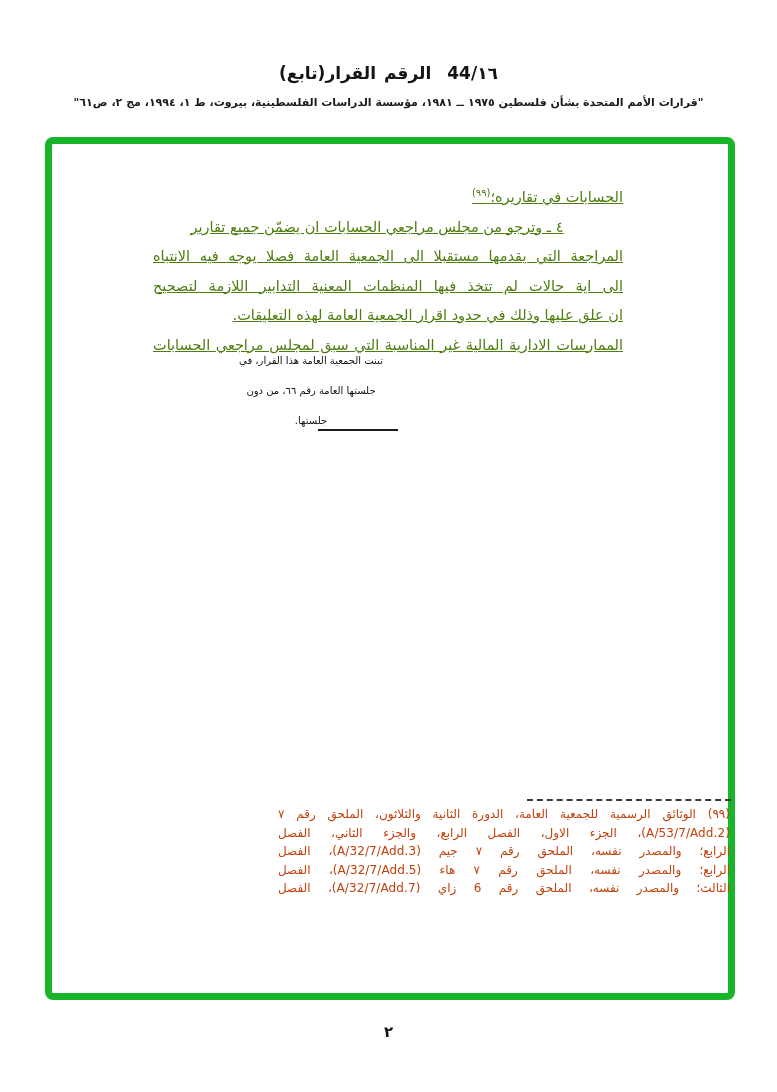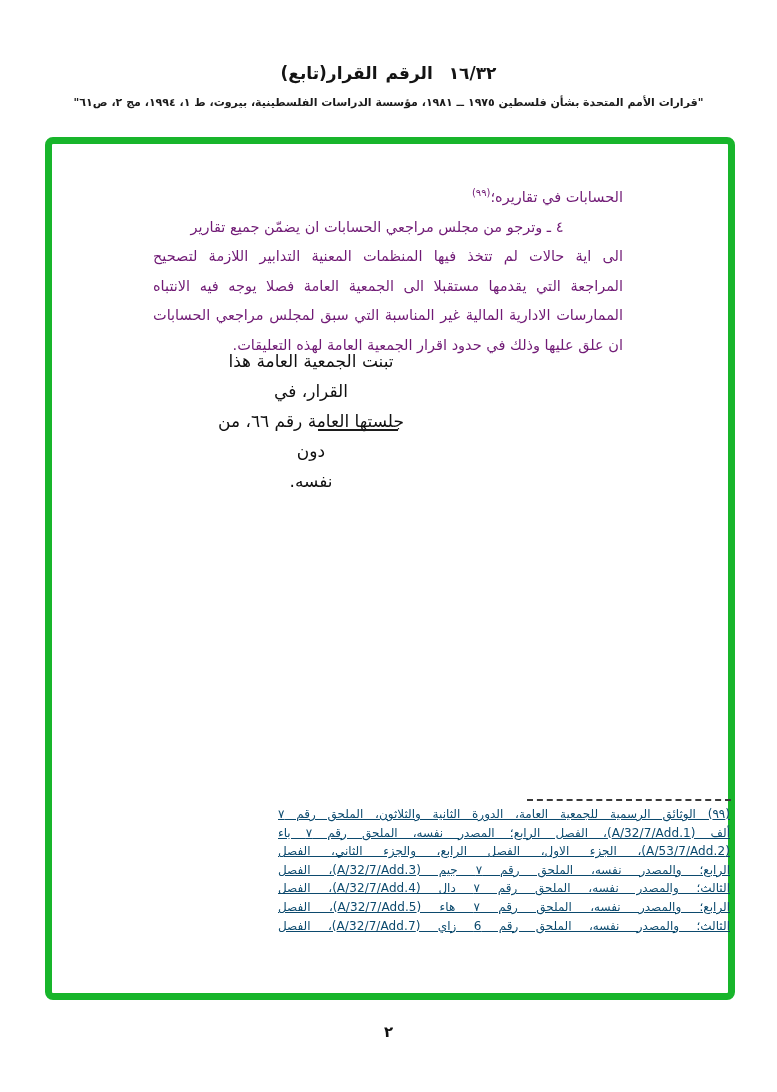--- a/index.html
+++ b/index.html
@@ -22,91 +22,89 @@
     color:#1b1b1b;
   }
   
   .green-box{
     position:absolute;left:45px;top:137px;width:676px;height:849px;
     border:7px solid #18b52b;border-radius:8px;background:transparent;
   }
   
   .body-col{
     position:absolute;left:153px;top:183px;width:470px;
-    direction:rtl;font-size:14.5px;line-height:29.5px;color:#701a75;
+    direction:rtl;font-size:14.5px;line-height:29.5px;color:#4d7c0f;text-decoration:underline;
   }
   .line{width:100%;}
   .line.right{text-align:right;}
   .line.just{text-align:justify;text-align-last:justify;}
   .line.indent{padding-right:22px;box-sizing:border-box;text-align:center;}
   .fn-ref{font-size:10px;vertical-align:super;line-height:0;}
   
   .adoption{
     position:absolute;left:205px;top:346px;width:212px;
-    direction:rtl;font-size:17px;line-height:30px;text-align:center;color:#101010;
+    direction:rtl;font-size:10px;line-height:30px;text-align:center;color:#101010;
   }
   .small-rule{
     position:absolute;left:318px;top:429px;width:80px;height:2px;background:#1c1c1c;
   }
   
   .fn-rule{
     position:absolute;left:527px;top:799px;width:204px;height:0;
     border-top:2px dashed #3a3a3a;
   }
   .footnote{
     position:absolute;left:278px;top:805px;width:452px;
-    direction:rtl;font-size:12px;line-height:18.6px;color:#0c4a6e;text-decoration:underline;
+    direction:rtl;font-size:12px;line-height:18.6px;color:#c2410c;
   }
   .footnote .line{letter-spacing:.1px;}
   
   .page-num{
     position:absolute;left:0;top:1023px;width:777px;
     text-align:center;font-size:15px;font-weight:bold;color:#111;
   }
 </style>
 </head>
 <body>
 
 <div class="page">
 
   <div class="hdr-title">
     <span class="seg">(تابع)</span>
     <span class="seg">القرار</span>
     <span class="seg w2">الرقم</span>
-    <span class="seg w3">١٦/٣٢</span>
+    <span class="seg w3">١٦/44</span>
   </div>
 
   <div class="hdr-sub">"قرارات الأمم المتحدة بشأن فلسطين ١٩٧٥ ــ ١٩٨١، مؤسسة الدراسات الفلسطينية، بيروت، ط ١، ١٩٩٤، مج ٢، ص٦١"</div>
 
   <div class="green-box"></div>
 
   <div class="body-col">
     <div class="line right">
       <span>الحسابات في تقاريره؛</span><span class="fn-ref">(٩٩)</span>
     </div>
     <div class="line right indent">٤ ـ وترجو من مجلس مراجعي الحسابات ان يضمّن جميع تقارير</div>
+    <div class="line just">المراجعة التي يقدمها مستقبلا الى الجمعية العامة فصلا يوجه فيه الانتباه</div>
     <div class="line just">الى اية حالات لم تتخذ فيها المنظمات المعنية التدابير اللازمة لتصحيح</div>
-    <div class="line just">المراجعة التي يقدمها مستقبلا الى الجمعية العامة فصلا يوجه فيه الانتباه</div>
+    <div class="line right">ان علق عليها وذلك في حدود اقرار الجمعية العامة لهذه التعليقات.</div>
     <div class="line just">الممارسات الادارية المالية غير المناسبة التي سبق لمجلس مراجعي الحسابات</div>
-    <div class="line right">ان علق عليها وذلك في حدود اقرار الجمعية العامة لهذه التعليقات.</div>
   </div>
 
   <div class="adoption">
     <div class="line">تبنت الجمعية العامة هذا القرار، في</div>
     <div class="line">جلستها العامة رقم ٦٦، من دون</div>
-    <div class="line">نفسه.</div>
+    <div class="line">جلستها.</div>
   </div>
   <div class="small-rule"></div>
 
   <div class="fn-rule"></div>
   <div class="footnote">
     <div class="line just">(٩٩) الوثائق الرسمية للجمعية العامة، الدورة الثانية والثلاثون، الملحق رقم ٧</div>
-    <div class="line just">ألف (A/32/7/Add.1)، الفصل الرابع؛ المصدر نفسه، الملحق رقم ٧ باء</div>
     <div class="line just">(A/53/7/Add.2)، الجزء الاول، الفصل الرابع، والجزء الثاني، الفصل</div>
     <div class="line just">الرابع؛ والمصدر نفسه، الملحق رقم ٧ جيم (A/32/7/Add.3)، الفصل</div>
-    <div class="line just">الثالث؛ والمصدر نفسه، الملحق رقم ٧ دال (A/32/7/Add.4)، الفصل</div>
     <div class="line just">الرابع؛ والمصدر نفسه، الملحق رقم ٧ هاء (A/32/7/Add.5)، الفصل</div>
     <div class="line just">الثالث؛ والمصدر نفسه، الملحق رقم 6 زاي (A/32/7/Add.7)، الفصل</div>
   </div>
 
   <div class="page-num">٢</div>
 
 </div>
 
 </body></html>

